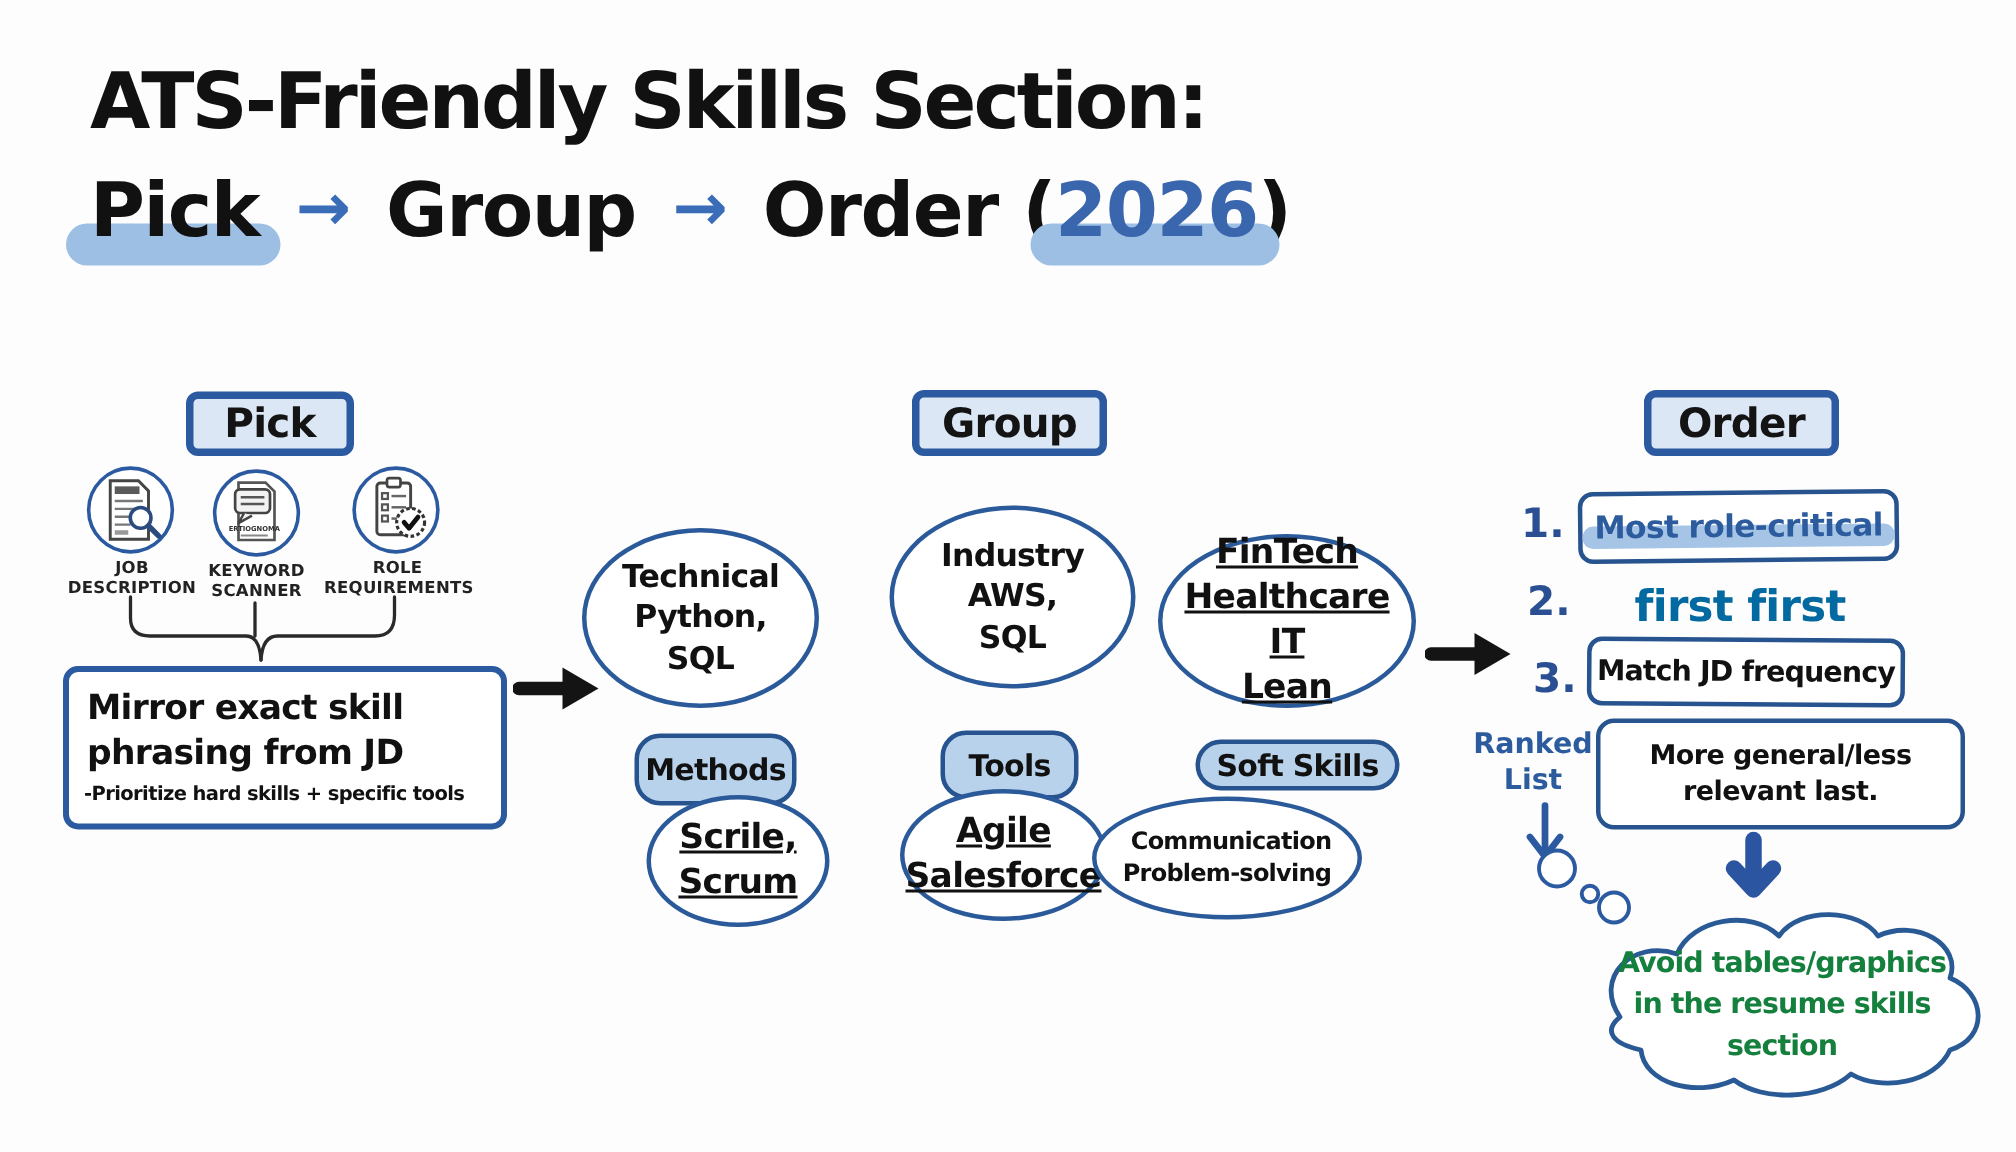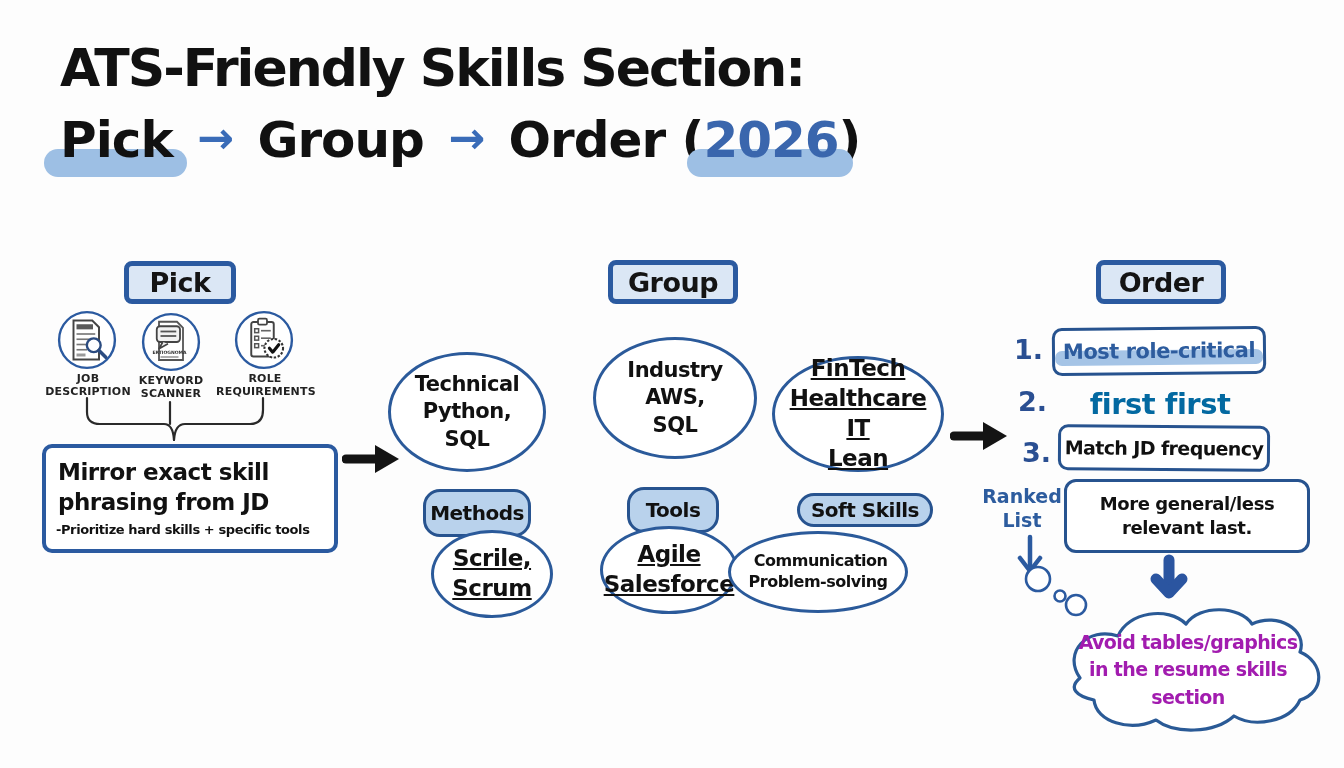--- a/index.html
+++ b/index.html
@@ -50,21 +50,21 @@
   .ord-num { font-size:27px; color:#2a4f92; }
   .ord-box { border:3px solid #27538f; border-radius:10px; background:#fff; }
   .ord-item1-text { font-size:21px; color:#2d5c9e; position:relative; letter-spacing:-0.5px; }
   .ord-item1-text .hl { position:absolute; left:-8px; right:-8px; bottom:-2px;
                         height:15px; background:#a5c4e6; border-radius:7px; }
   .ord-item1-text .txt { position:relative; }
   .ord-item2 { font-size:29px; color:#0369a1; letter-spacing:-0.5px; }
   .ord-item3-text { font-size:19px; color:#111; letter-spacing:-0.6px; }
   .ranked { font-size:19px; color:#2d5c9e; line-height:1.25; text-align:center; }
   .gen-note { font-size:18px; line-height:1.35; color:#111; letter-spacing:-0.4px; }
-  .cloud-text { font-size:19px; line-height:1.45; color:#a21caf; letter-spacing:-0.6px; }
+  .cloud-text { font-size:19px; line-height:1.45; color:#15803d; letter-spacing:-0.6px; }
 
   svg { display:block; }
 </style>
 </head>
 <body>
 
 <div class="abs title-wrap">
   <div class="title-l1">ATS-Friendly Skills Section:</div>
   <div class="title-l2">
     <span class="word"><i class="hl"></i><b class="txt">Pick</b></span>

